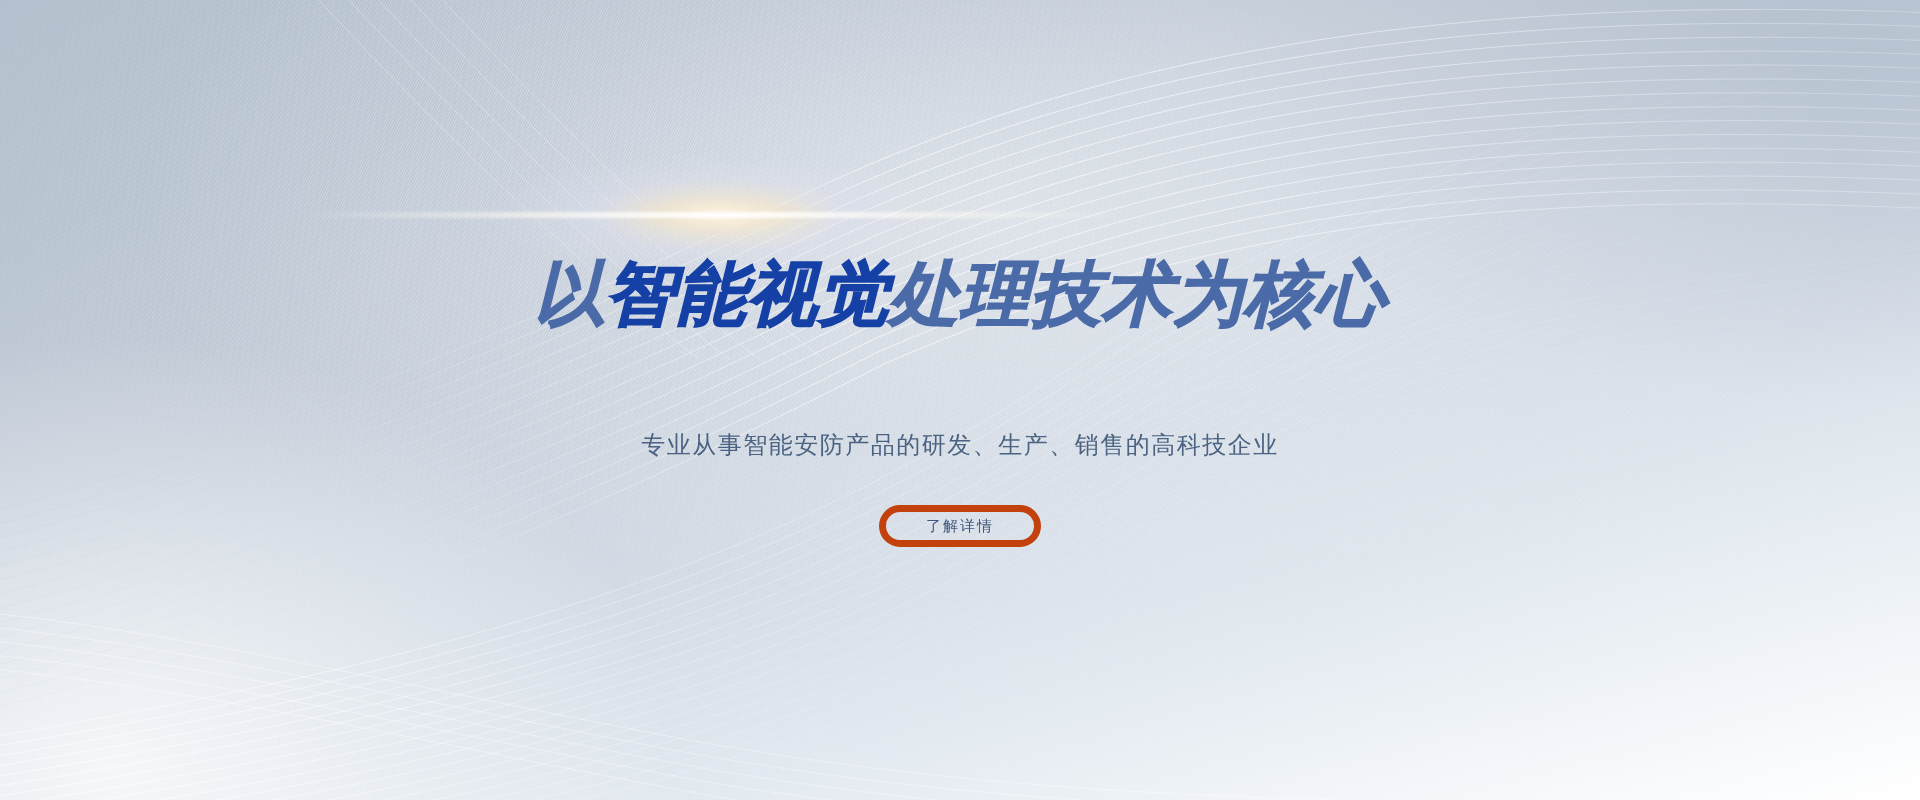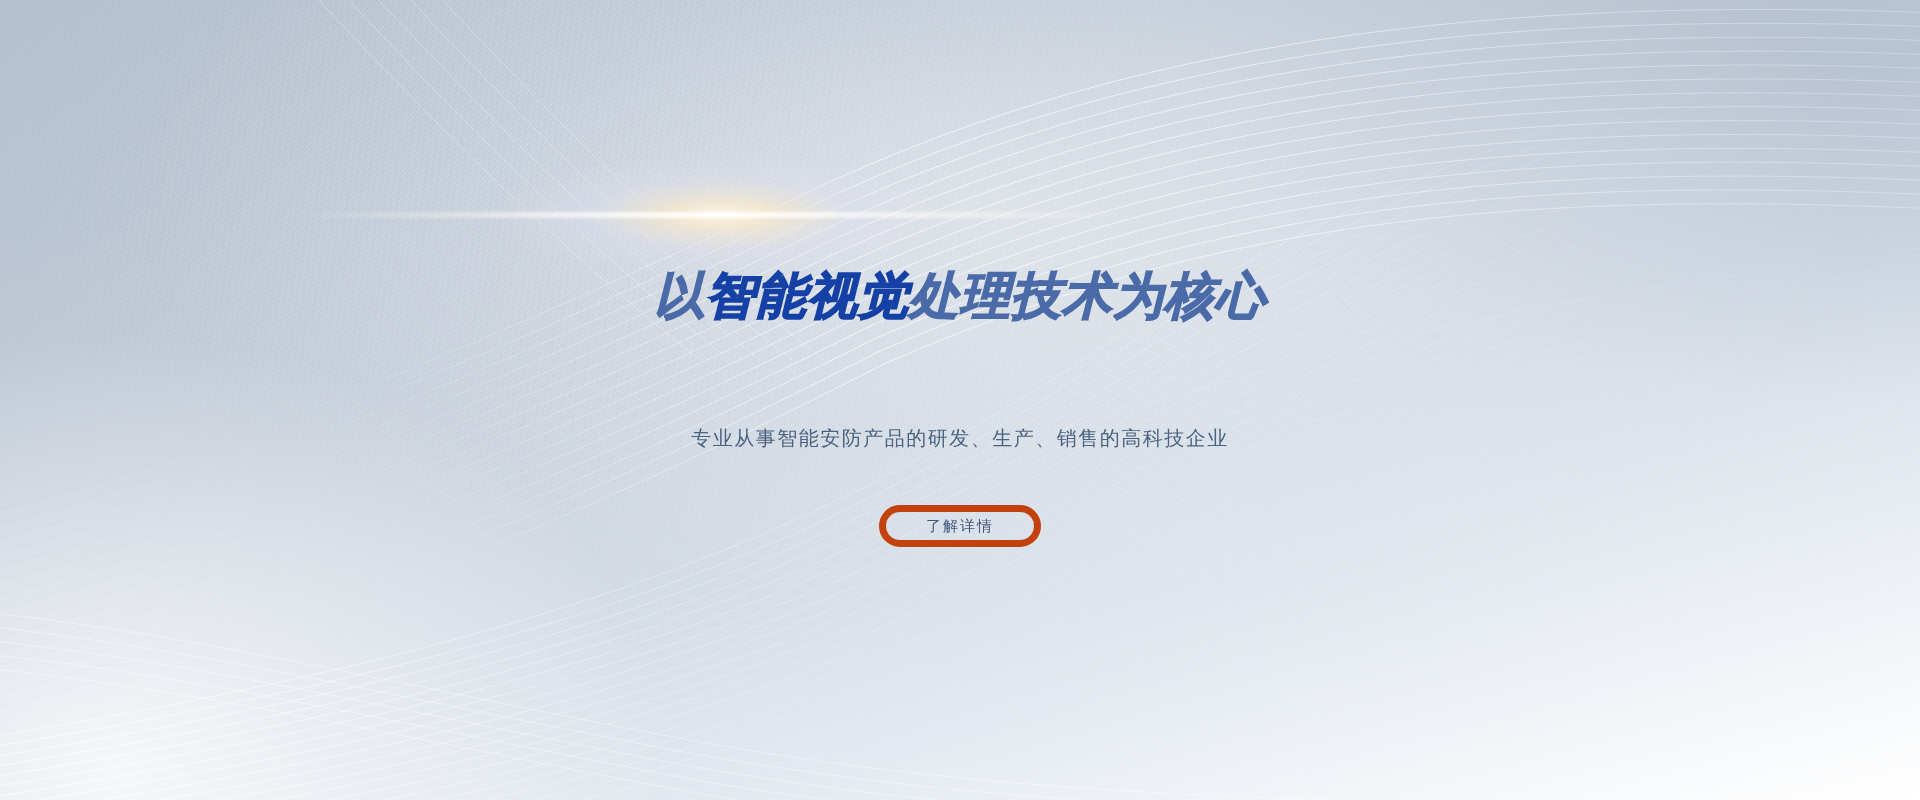--- a/index.html
+++ b/index.html
@@ -157,46 +157,46 @@
     position: absolute;
     inset: 0;
     display: flex;
     flex-direction: column;
     align-items: center;
     z-index: 20;
   }
 
   .headline {
     position: absolute;
-    top: 260px;
+    top: 248px;
     left: 0;
     right: 0;
     text-align: center;
-    font-size: 50px;
+    font-size: 70px;
     line-height: 1;
     font-weight: 900;
     font-style: italic;
     letter-spacing: 1px;
     white-space: nowrap;
     font-family: "Liberation Sans", "DejaVu Sans", sans-serif;
     -webkit-text-stroke: 1.5px currentColor;
     text-shadow: 0 1px 0 rgba(255,255,255,0.18);
     margin-top: 11px;
   }
   .headline .seg { display: inline; }
   .seg-muted  { color: #4a6aa8; }
   .seg-accent { color: #1540a5; }
 
   .subtitle {
     position: absolute;
     top: 405px;
     left: 0;
     right: 0;
     text-align: center;
-    font-size: 20px;
+    font-size: 24px;
     letter-spacing: 1.5px;
     color: #4b6382;
     font-weight: 400;
     white-space: nowrap;
   }
 
   .cta-wrap {
     position: absolute;
     top: 505px;
     left: 0;

